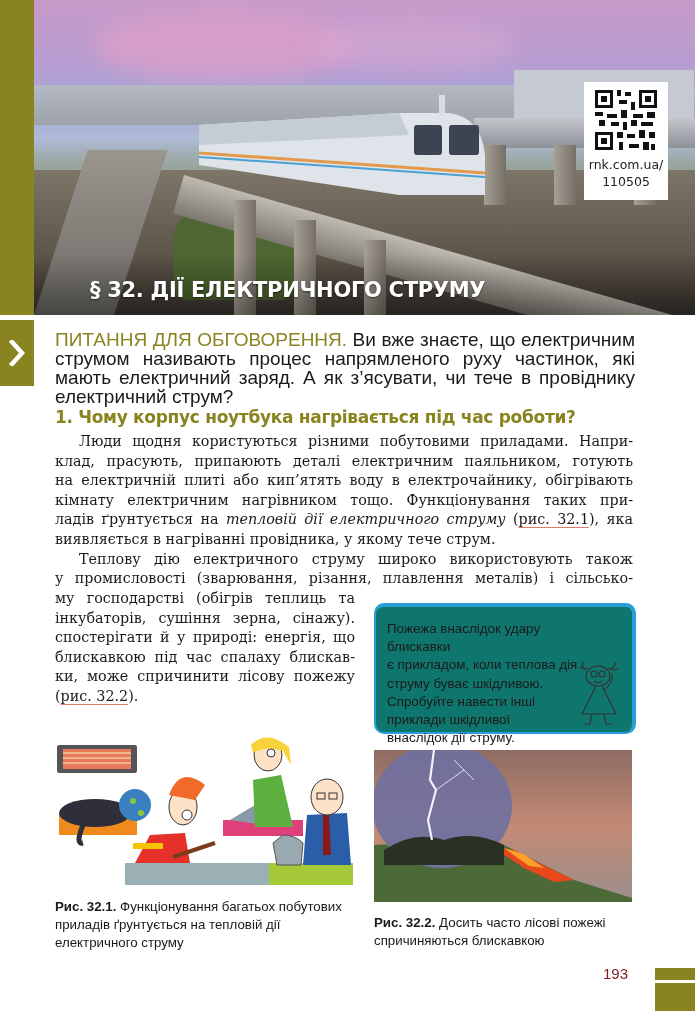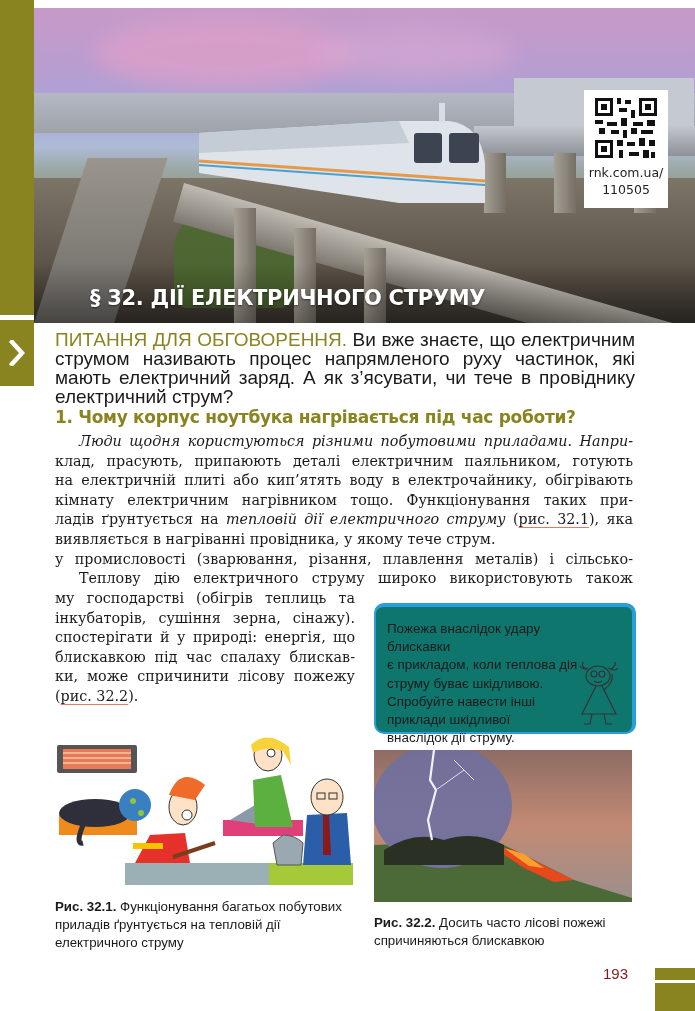--- a/index.html
+++ b/index.html
@@ -5,21 +5,21 @@
   * { box-sizing: border-box; margin: 0; padding: 0; }
   html, body { width: 695px; height: 1011px; background: #ffffff; overflow: hidden; }
   body { position: relative; font-family: "DejaVu Serif", serif; color: #1a1a1a; }
 
   
   .left-strip { position: absolute; left: 0; top: 0; width: 34px; height: 315px; background: #8a8420; }
   .left-tab { position: absolute; left: 0; top: 320px; width: 34px; height: 66px; background: #8a8420; display: flex; align-items: center; justify-content: center; }
   .left-tab svg { display: block; }
 
   
-  .hero { position: absolute; left: 34px; top: 8px; width: 661px; height: 315px; overflow: hidden;
+  .hero { position: absolute; left: 34px; top: 0; width: 661px; height: 315px; overflow: hidden;
     background: linear-gradient(180deg, #c79ac8 0%, #b99cd0 18%, #a7a6d8 34%, #aebbd6 44%, #9aa6a0 52%, #8b8b7e 66%, #5e5548 84%, #3c3630 100%); }
   .hero .cloud { position: absolute; border-radius: 50%; filter: blur(10px); }
   .hero .city { position: absolute; bottom: 190px; height: 40px; background: #a9aeb8; }
   .hero .track-left { position: absolute; left: 0; top: 150px; width: 80px; height: 165px; background: linear-gradient(180deg,#9a958d,#6c6a66); transform: skewX(-18deg); transform-origin: bottom; }
   .hero .ground { position: absolute; left: 0; top: 170px; width: 661px; height: 145px; background: linear-gradient(180deg,#7d7568 0%, #5c5448 60%, #3b352f 100%); }
   .hero .trees { position: absolute; left: 140px; top: 200px; width: 120px; height: 100px; background: #4b6a2e; border-radius: 40% 50% 10% 10%; opacity: .85; }
   .hero .viaduct { position: absolute; left: 150px; top: 175px; width: 640px; height: 40px; background: linear-gradient(180deg,#bfbab2,#7d7870); transform: rotate(16deg); transform-origin: left top; }
   .hero .viaduct-right { position: absolute; left: 440px; top: 118px; width: 221px; height: 30px; background: linear-gradient(180deg,#c3c7cc,#8d9198); }
   .hero .pillar { position: absolute; width: 22px; background: linear-gradient(90deg,#a69f94,#756f66); }
   .hero .train { position: absolute; left: 165px; top: 95px; width: 290px; height: 100px; }
@@ -141,28 +141,28 @@
   <div class="hero-title">§ 32. ДІЇ ЕЛЕКТРИЧНОГО СТРУМУ</div>
 </div>
 
 <div class="discussion">
   <span class="lead">ПИТАННЯ ДЛЯ ОБГОВОРЕННЯ.</span><span> Ви вже знаєте, що електричним струмом називають процес напрямленого руху частинок, які мають електричний заряд. А як з’ясувати, чи тече в провіднику електричний струм?</span>
 </div>
 
 <div class="section-heading">1. Чому корпус ноутбука нагрівається під час роботи?</div>
 
 <div class="body-text">
-  <span class="line" style="padding-left:24px;font-style:italic;">Люди щодня користуються різними побутовими приладами. Напри-</span>
+  <span class="line" style="padding-left:24px;">Люди щодня користуються різними побутовими приладами. Напри-</span>
   <span class="line">клад, прасують, припаюють деталі електричним паяльником, готують</span>
   <span class="line">на електричній плиті або кип’ятять воду в електрочайнику, обігрівають</span>
   <span class="line">кімнату електричним нагрівником тощо. Функціонування таких при-</span>
   <span class="line"><span>ладів ґрунтується на </span><span class="ital">тепловій дії електричного струму</span><span> (</span><a class="ref">рис. 32.1</a><span>), яка</span></span>
   <span class="line last">виявляється в нагріванні провідника, у якому тече струм.</span>
+  <span class="line" style="padding-left:24px;">Теплову дію електричного струму широко використовують також</span>
   <span class="line">у промисловості (зварювання, різання, плавлення металів) і сільсько-</span>
-  <span class="line" style="padding-left:24px;">Теплову дію електричного струму широко використовують також</span>
 </div>
 
 <div class="narrow" style="top:589px;">
   <span class="line">му господарстві (обігрів теплиць та</span>
   <span class="line">інкубаторів, сушіння зерна, сінажу).</span>
   <span class="line">спостерігати й у природі: енергія, що</span>
   <span class="line">блискавкою під час спалаху блискав-</span>
   <span class="line">ки, може спричинити лісову пожежу</span>
   <span class="line last"><span>(</span><a class="ref">рис. 32.2</a><span>).</span></span>
 </div>

